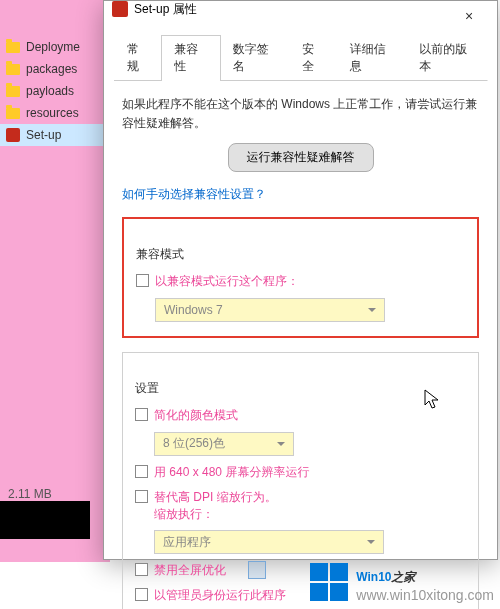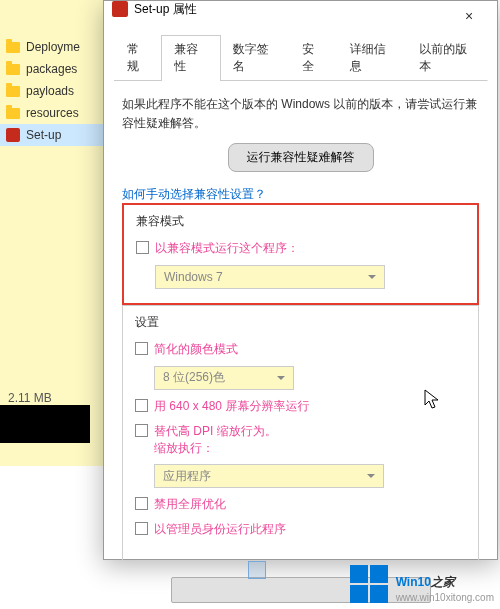--- a/index.html
+++ b/index.html
@@ -1,19 +1,19 @@
 <!DOCTYPE html>
 <html><head>
 <meta charset="utf-8">
 <style>
 *{box-sizing:border-box;margin:0;padding:0;font-family:"Microsoft YaHei","Segoe UI",sans-serif;font-size:12px}
 body{width:500px;height:609px;background:#fff;position:relative;overflow:hidden}
 
 
-.explorer{position:absolute;left:0;top:0;width:110px;height:466px;background:#fef9c3}
+.explorer{position:absolute;left:0;top:0;width:110px;height:562px;background:#f9a8d4}
 .file-list{padding:8px 0}
 .file-list .item{display:flex;align-items:center;height:22px;padding:0 6px;gap:6px}
 .item.selected{background:#cce8ff}
 .folder-icon{width:14px;height:11px;background:#ffca28;border-radius:1px;position:relative;flex-shrink:0}
 .folder-icon:before{content:"";position:absolute;top:-3px;left:0;width:6px;height:3px;background:#ffca28;border-radius:1px 1px 0 0}
 .app-icon{width:14px;height:14px;background:#c42b1c;border-radius:2px;flex-shrink:0;display:flex;align-items:center;justify-content:center;color:#fff;font-size:9px;font-weight:bold}
 .item .label{color:#333;white-space:nowrap;overflow:hidden}
 
 .status-bar{position:absolute;bottom:61px;left:8px;color:#555}
 .black-strip{position:absolute;bottom:23px;left:0;width:90px;height:38px;background:#000}
@@ -28,41 +28,41 @@
 .tabs{display:flex;padding:0 10px;margin-top:4px}
 .tab{padding:5px 12px;border:1px solid #ccc;border-bottom:none;background:#fff;color:#333;margin-right:-1px;cursor:pointer}
 .tab:not(.active){border-top-color:transparent;border-left-color:transparent;border-right-color:transparent;border-bottom:1px solid #ccc;background:transparent}
 .tab.active{position:relative;z-index:1}
 .tab-body{border-top:1px solid #ccc;margin:0 10px;margin-top:-1px;padding:14px 8px}
 
 .help-text{color:#333;line-height:1.6;margin-bottom:10px}
 .troubleshoot-btn{display:block;margin:0 auto 14px;padding:5px 18px;border:1px solid #adadad;background:#e1e1e1;border-radius:8px}
 .link{color:#0066cc;cursor:pointer}
 
-.group{border:1px solid #d0d0d0;margin-top:0;padding:8px 12px 14px;position:relative}
+.group{border:1px solid #d0d0d0;margin-top:14px;padding:27px 12px 14px;position:relative}
 .group.red{border:2px solid #e33b2e}
 .group-title{color:#333;margin-bottom:10px}
 .chk-row{display:flex;align-items:flex-start;gap:6px;margin:8px 0;color:#ec4899;line-height:1.4}
 .chk{width:13px;height:13px;border:1px solid #888;background:#fff;flex-shrink:0;margin-top:1px}
 .combo{width:230px;height:24px;border:1px solid #ccc;background:#fef9c3;color:#888;display:flex;align-items:center;padding:0 8px;margin-left:19px;margin-top:4px;position:relative}
 .combo:after{content:"";position:absolute;right:8px;top:9px;border:4px solid transparent;border-top-color:#888}
 .combo.short{width:140px}
 
 .cursor{position:absolute;left:320px;top:388px;pointer-events:none}
 .cursor svg{width:16px;height:22px}
 
 .change-all{display:flex;align-items:center;justify-content:center;gap:6px;margin:16px auto 0;width:260px;height:26px;border:1px solid #adadad;background:#e1e1e1;border-radius:2px}
 
 .wm{position:absolute;right:6px;bottom:6px;display:flex;align-items:center;gap:8px}
 .winlogo{display:grid;grid-template-columns:18px 18px;grid-template-rows:18px 18px;gap:2px}
 .winlogo div{background:#0078d7}
 .wm-text{display:flex;flex-direction:column}
 .wm-text .big{font-size:22px;font-weight:600;color:#333;font-style:italic}
 .wm-text .big b{color:#0078d7;font-style:normal}
-.wm-text .small{font-size:10px;color:#999}
+.wm-text .small{font-size:14px;color:#999}
 
 .header-cols{position:absolute;top:0;left:0;width:500px;height:24px;display:flex;align-items:center;color:#555;z-index:0}
 .header-cols span:nth-child(1){margin-left:8px;width:90px}
 .header-cols span{margin-right:30px}
 
 .tiny-sel{position:absolute;bottom:30px;left:248px;width:18px;height:18px;border:1px solid #78a8d8;background:rgba(120,168,216,.25)}
 </style>
 </head>
 <body>
 
@@ -111,21 +111,21 @@
   <div class="tabs">
     <div class="tab">常规</div>
     <div class="tab active">兼容性</div>
     <div class="tab">数字签名</div>
     <div class="tab">安全</div>
     <div class="tab">详细信息</div>
     <div class="tab">以前的版本</div>
   </div>
 
   <div class="tab-body">
-    <div class="help-text">如果此程序不能在这个版本的 Windows 以前的版本，请尝试运行兼容性疑难解答。</div>
+    <div class="help-text">如果此程序不能在这个版本的 Windows 上正常工作，请尝试运行兼容性疑难解答。</div>
     <button class="troubleshoot-btn">运行兼容性疑难解答</button>
     <div class="link">如何手动选择兼容性设置？</div>
 
     <div class="group red">
       <div class="group-title">兼容模式</div>
       <div class="chk-row">
         <div class="chk"></div>
         <span>以兼容模式运行这个程序：</span>
       </div>
       <div class="combo">Windows 7</div>

